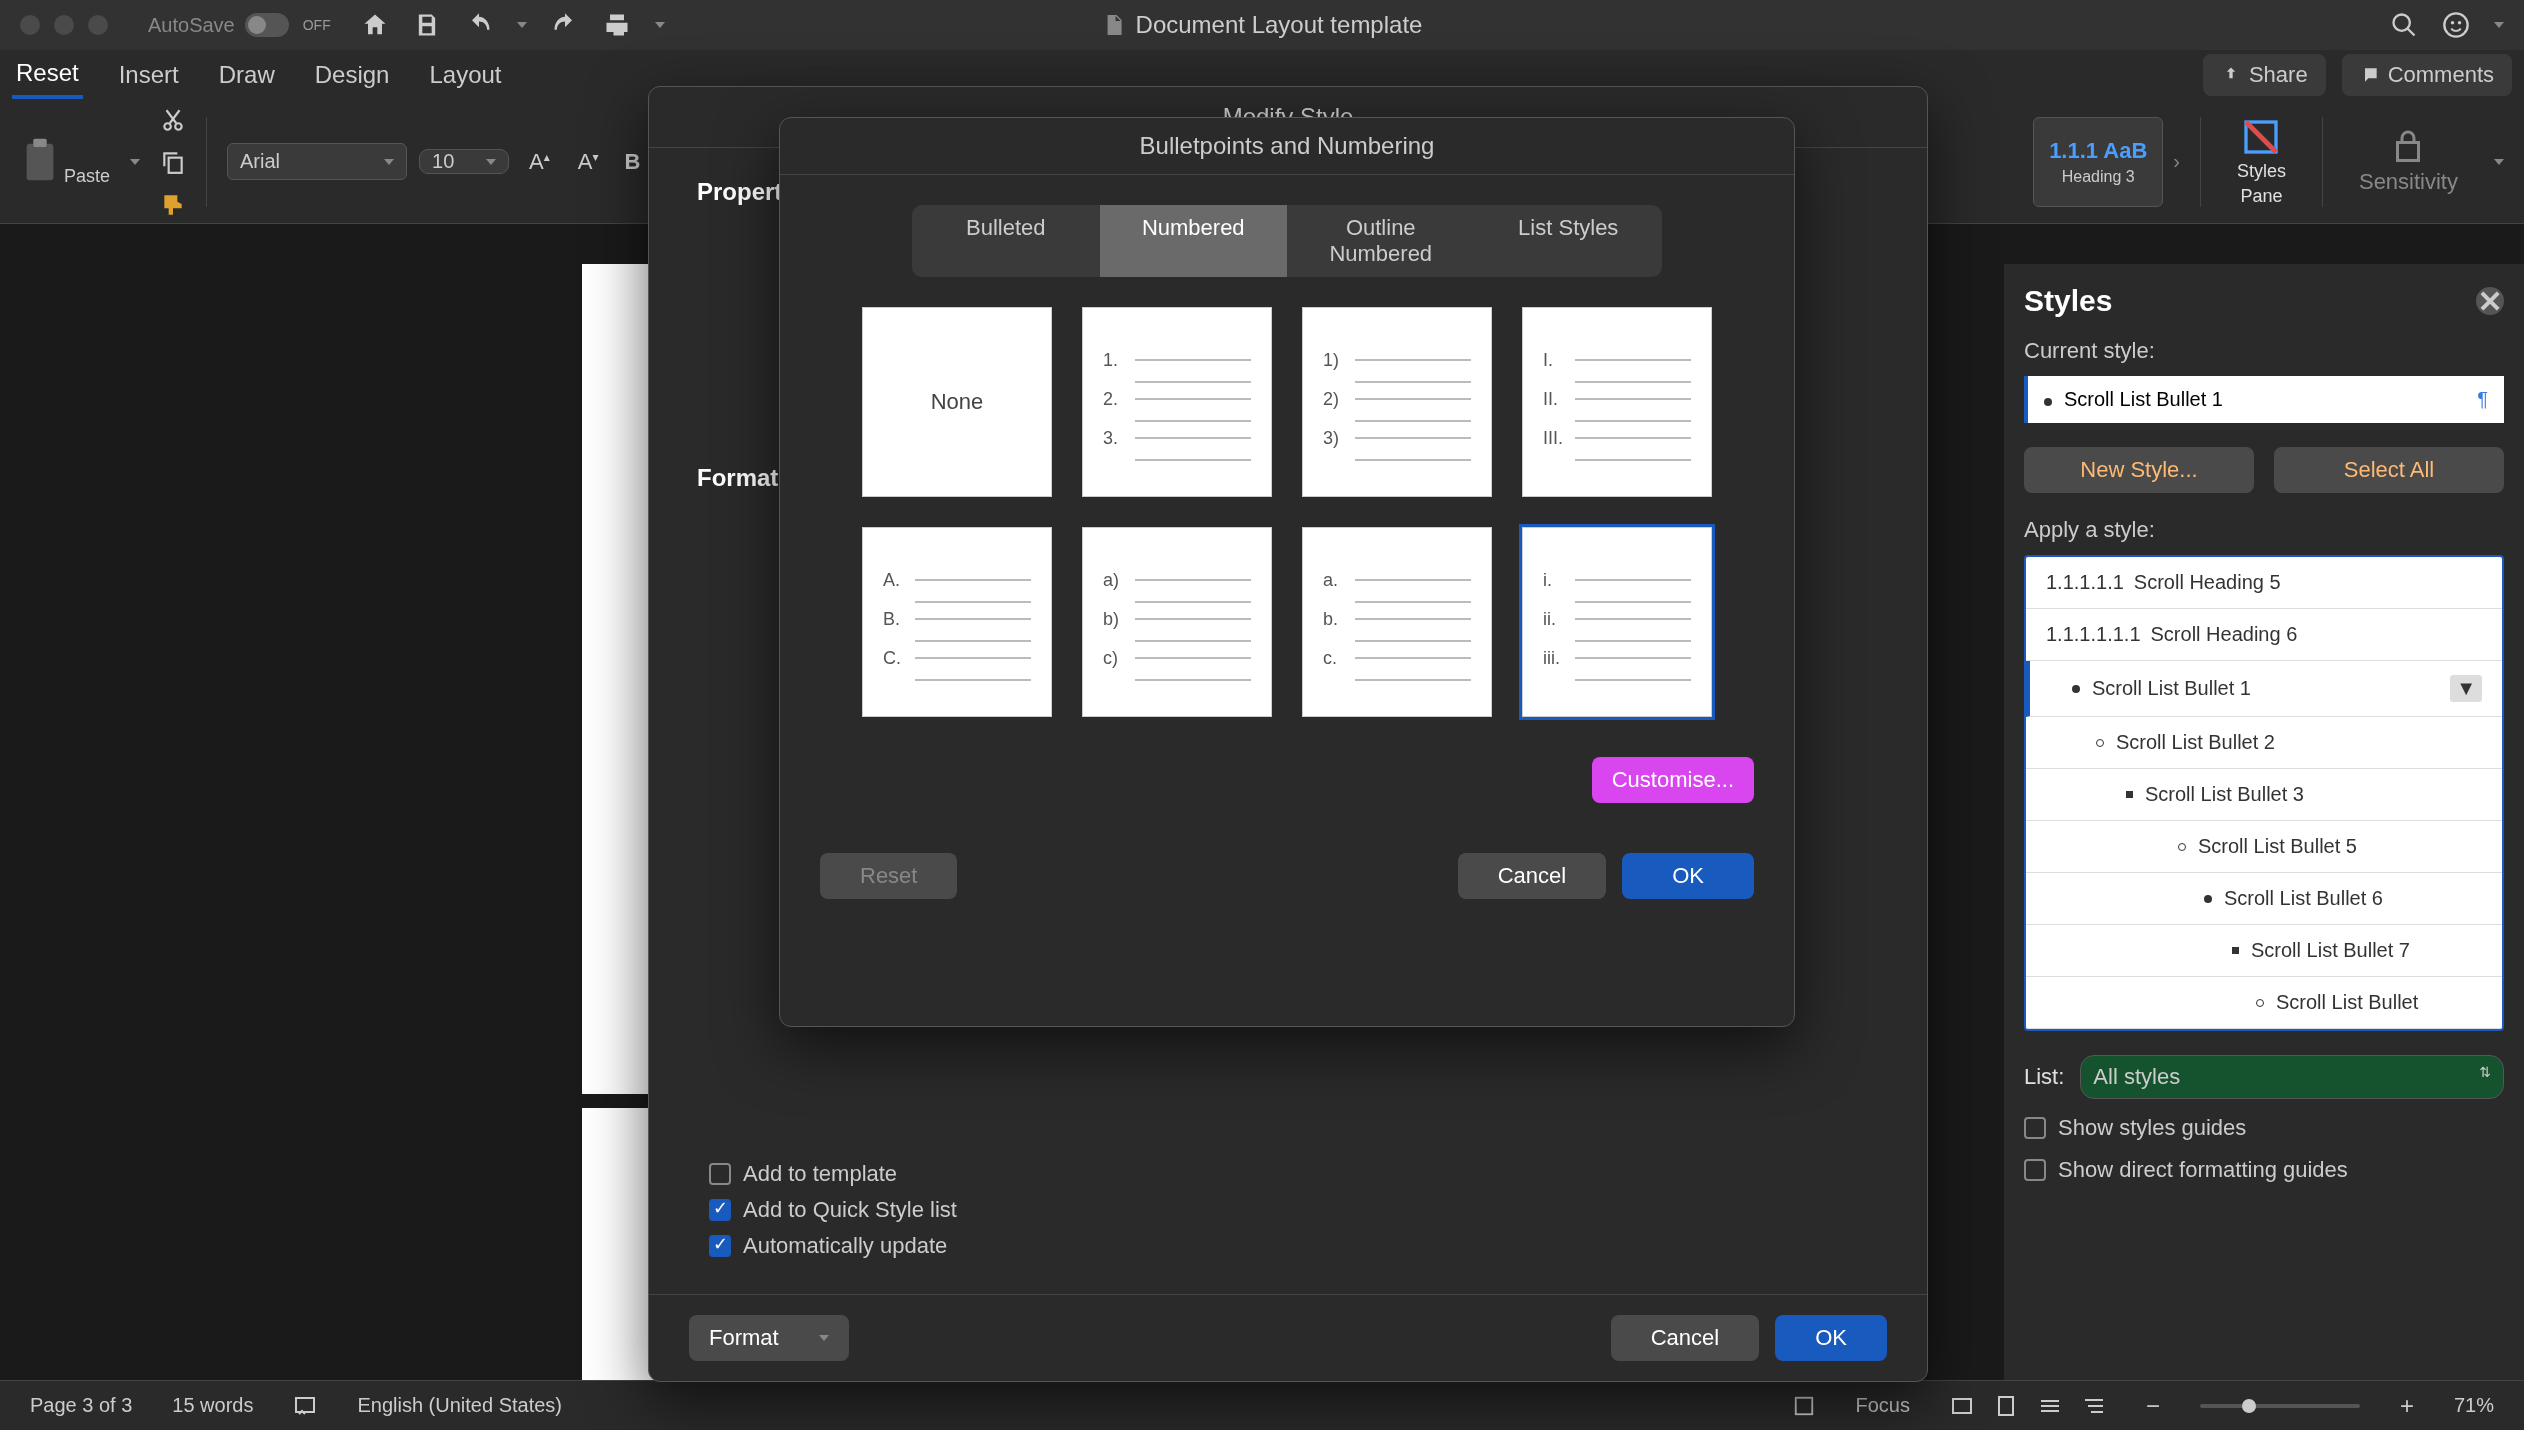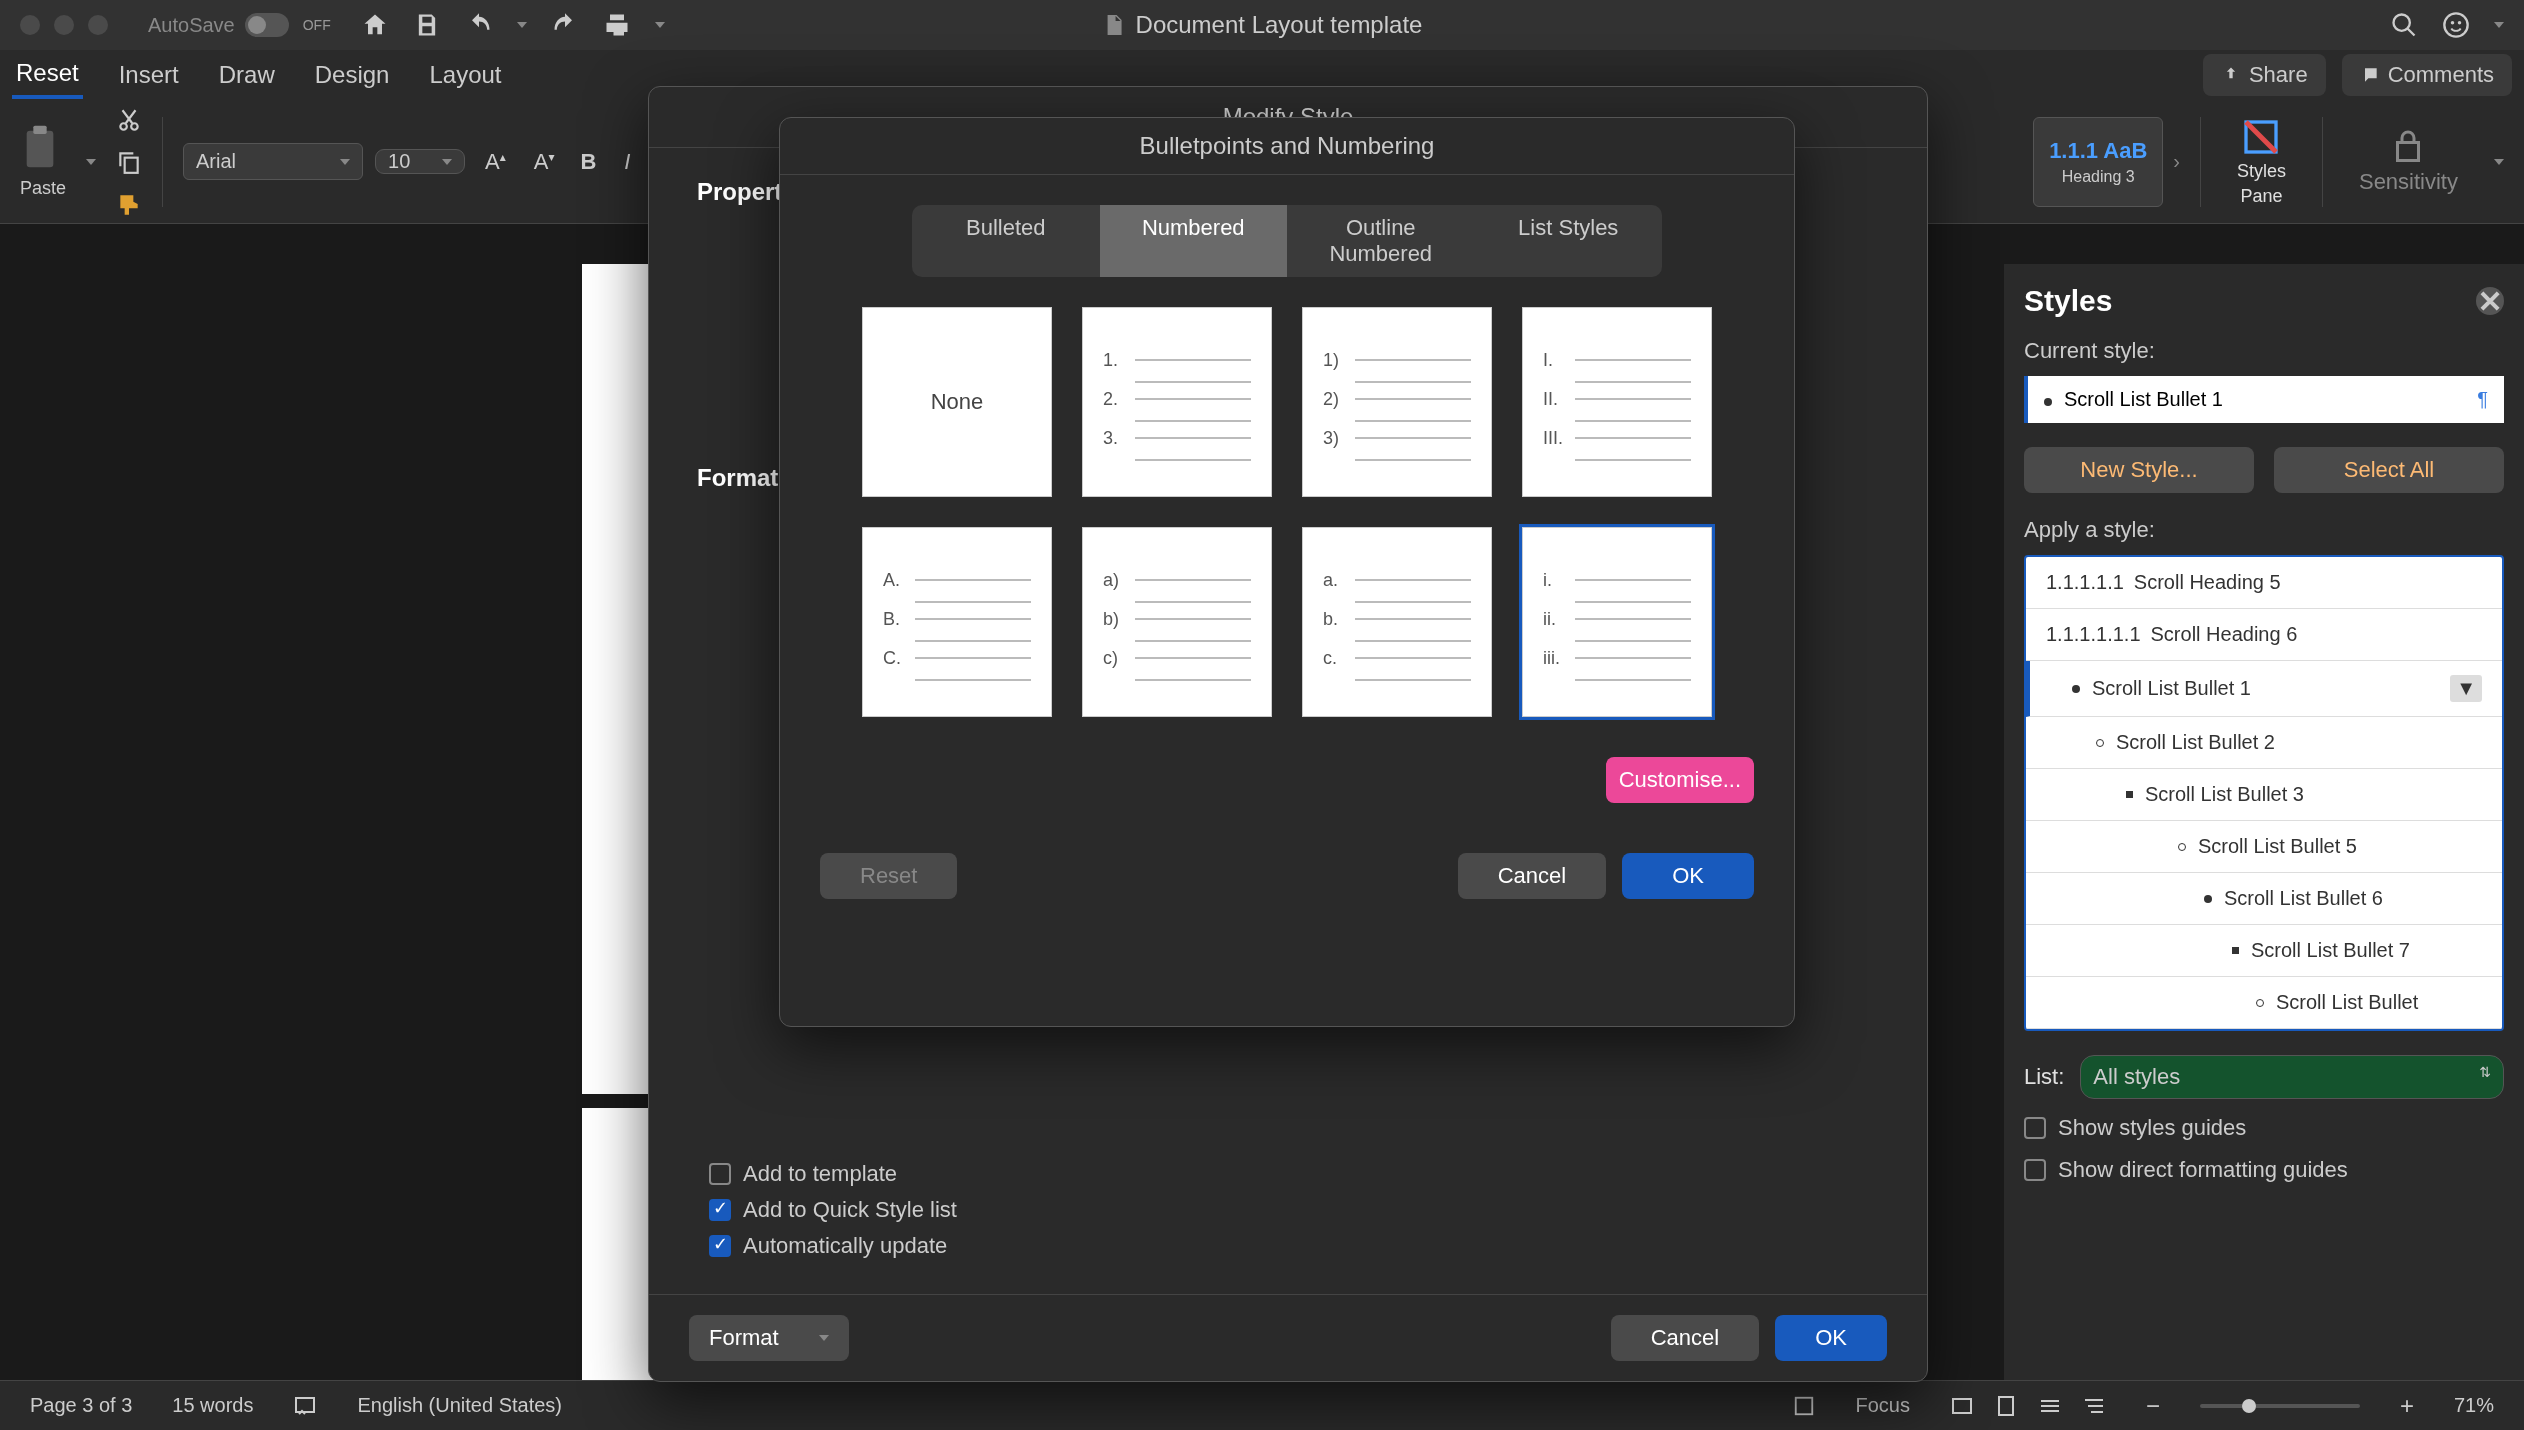--- a/index.html
+++ b/index.html
@@ -21,21 +21,21 @@
 
 
 .ribbon-tabs { height: 50px; background: #2a2a2a; display: flex; align-items: center; padding: 0 12px; gap: 32px; font-size: 24px; color: #ccc; }
 .ribbon-tab { padding: 8px 4px; cursor: pointer; }
 .ribbon-tab.active { color: #fff; border-bottom: 4px solid #185abd; font-weight: 500; }
 .ribbon-right { margin-left: auto; display: flex; gap: 16px; justify-content: space-between; }
 .ribbon-btn { background: #3a3a3a; border-radius: 8px; padding: 8px 18px; display: flex; align-items: center; gap: 8px; font-size: 22px; color: #ccc; }
 
 
 .ribbon-toolbar { height: 124px; background: #2a2a2a; border-bottom: 1px solid #444; display: flex; align-items: center; padding: 0 20px; gap: 20px; }
-.paste-group { display: flex; flex-direction: column; align-items: flex-start; gap: 4px; }
+.paste-group { display: flex; flex-direction: row; align-items: flex-end; gap: 4px; }
 .paste-icon { width: 40px; height: 50px; }
 .paste-label { font-size: 18px; color: #ccc; }
 .vsep { width: 1px; height: 90px; background: #444; }
 .font-group { display: flex; gap: 10px; }
 .font-row { display: flex; align-items: center; gap: 12px; }
 .font-select { background: #3a3a3a; border: 1px solid #555; border-radius: 6px; padding: 6px 12px; color: #ccc; font-size: 20px; width: 180px; display: flex; justify-content: space-between; align-items: center; }
 .size-select { background: #3a3a3a; border: 1px solid #555; border-radius: 9px; padding: 0 12px; color: #ccc; font-size: 20px; width: 90px; display: flex; justify-content: space-between; align-items: center; }
 .format-btn { font-size: 22px; color: #ccc; padding: 4px 8px; cursor: pointer; }
 .style-gallery { display: flex; gap: 10px; margin-left: auto; }
 .style-item { background: #3a3a3a; border: 1px solid #555; border-radius: 6px; width: 130px; height: 90px; display: flex; flex-direction: column; align-items: center; justify-content: center; color: #fff; }
@@ -95,21 +95,21 @@
 .seg-item.active { background: #6a6a6a; color: #fff; }
 .num-grid { display: grid; grid-template-columns: repeat(4, 190px); gap: 30px; justify-content: center; }
 .num-option { background: #fff; height: 190px; border: 1px solid #ccc; display: flex; flex-direction: column; justify-content: center; padding: 16px 20px; cursor: pointer; }
 .num-option.selected { outline: 3px solid #185abd; }
 .num-option.none { align-items: center; justify-content: center; color: #444; font-size: 22px; }
 .nline { display: flex; align-items: center; gap: 8px; margin: 6px 0; }
 .nmark { color: #555; font-size: 18px; width: 24px; }
 .nbar { flex: 1; height: 2px; background: #bbb; }
 .nbar2 { height: 2px; background: #bbb; margin-left: 32px; margin-top: 4px; }
 .customise-row { display: flex; justify-content: flex-end; margin-top: 40px; }
-.customise-btn { background: #ec4899; border-radius: 8px; padding: 10px 13px; font-size: 22px; color: #fff; }
+.customise-btn { background: #d946ef; border-radius: 8px; padding: 10px 20px; font-size: 22px; color: #fff; }
 .num-footer { display: flex; padding: 20px 40px 30px; gap: 16px; align-items: center; }
 .num-footer .reset-btn { background: #4a4a4a; border-radius: 8px; padding: 10px 40px; font-size: 22px; color: #888; }
 .num-footer .spacer { flex: 1; }
 .num-footer .cancel-btn { background: #4a4a4a; border-radius: 8px; padding: 10px 40px; font-size: 22px; color: #fff; }
 .num-footer .ok-btn { background: #185abd; border-radius: 8px; padding: 10px 50px; font-size: 22px; color: #fff; }
 
 
 .statusbar { position: absolute; bottom: 0; left: 0; right: 0; height: 50px; background: #2a2a2a; border-top: 1px solid #444; display: flex; align-items: center; padding: 0 30px; gap: 40px; font-size: 20px; color: #ccc; }
 .statusbar .spacer { flex: 1; }
 .view-icons { display: flex; gap: 20px; }

